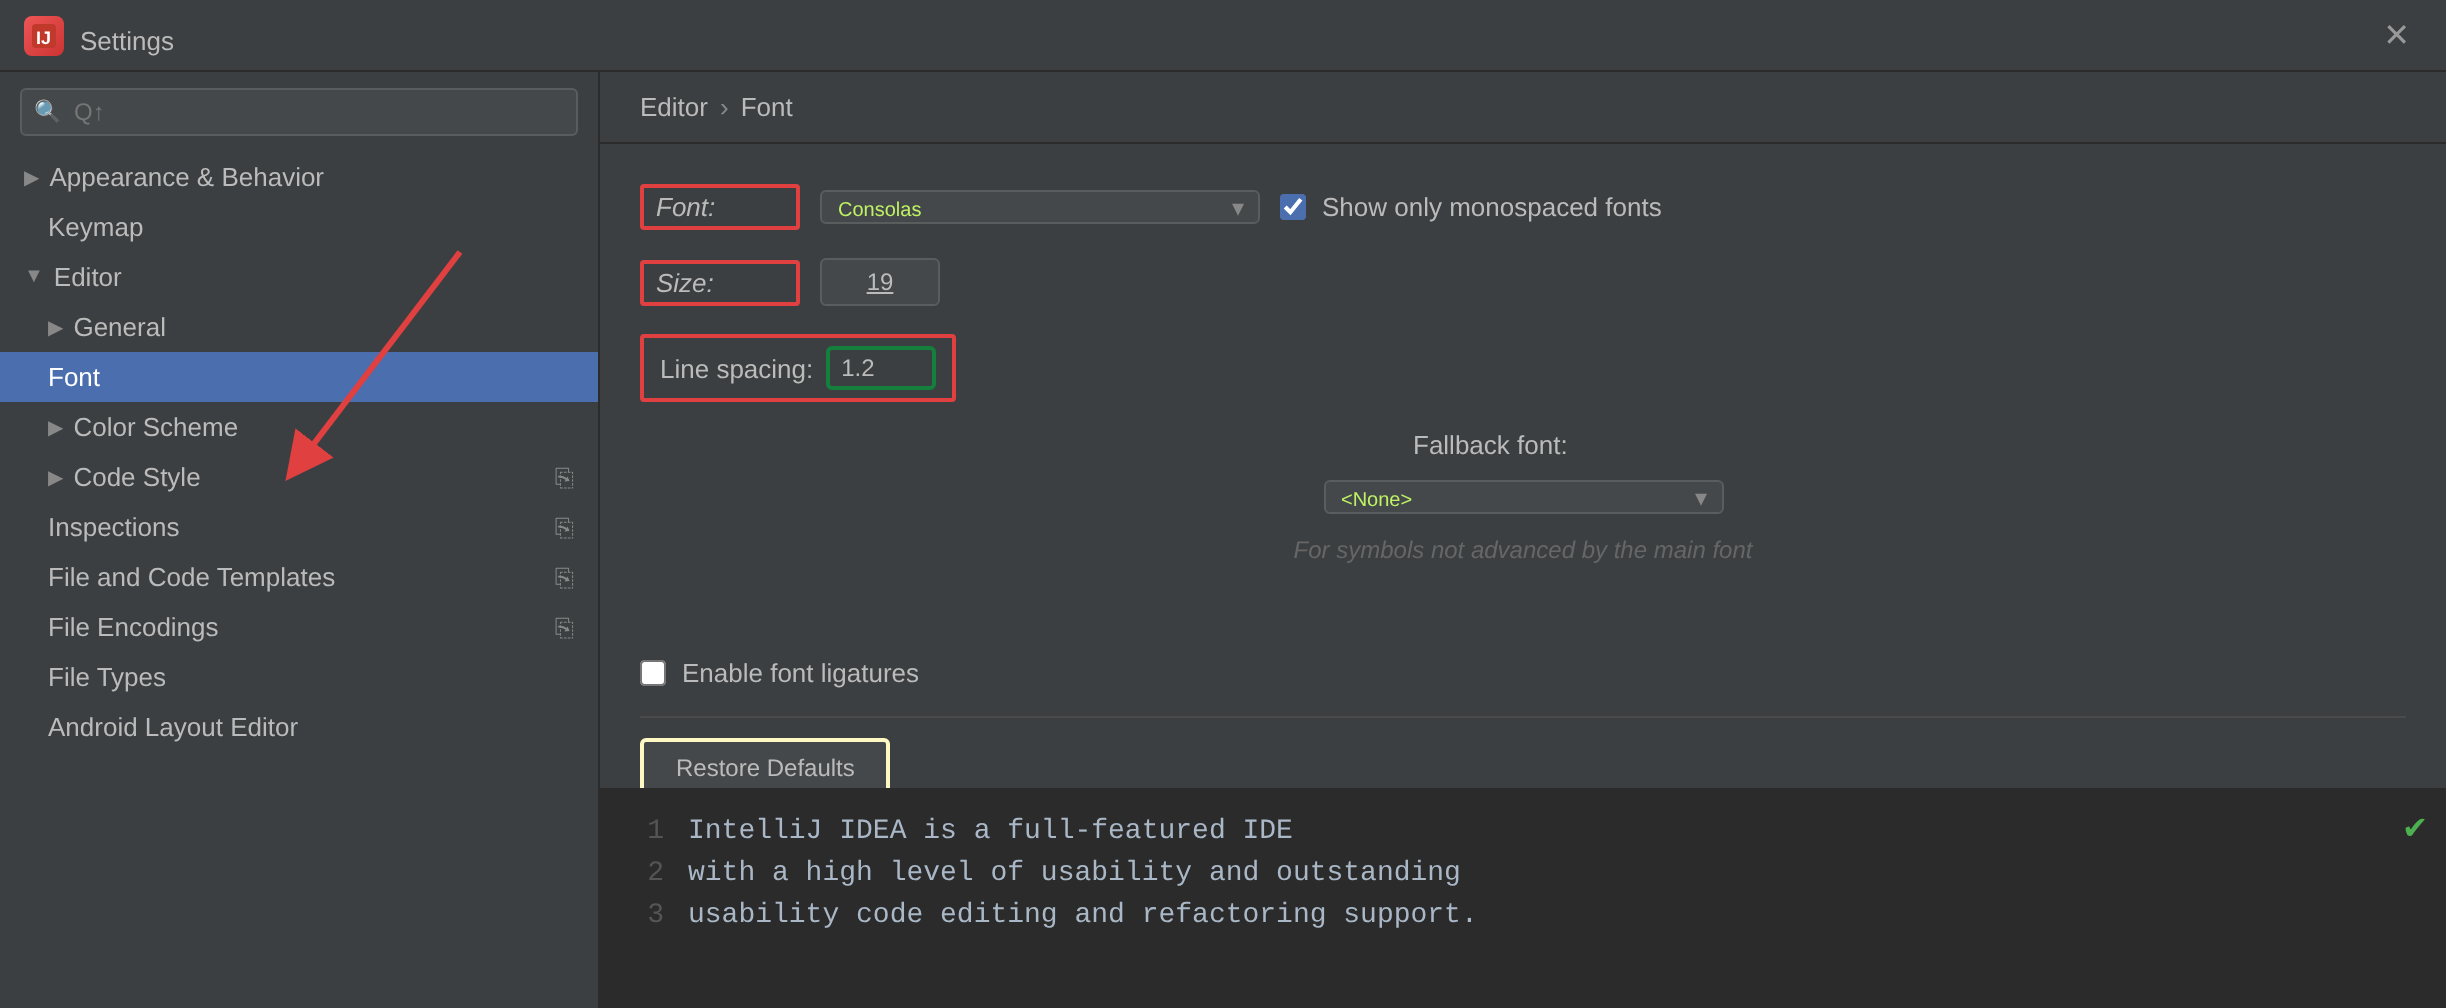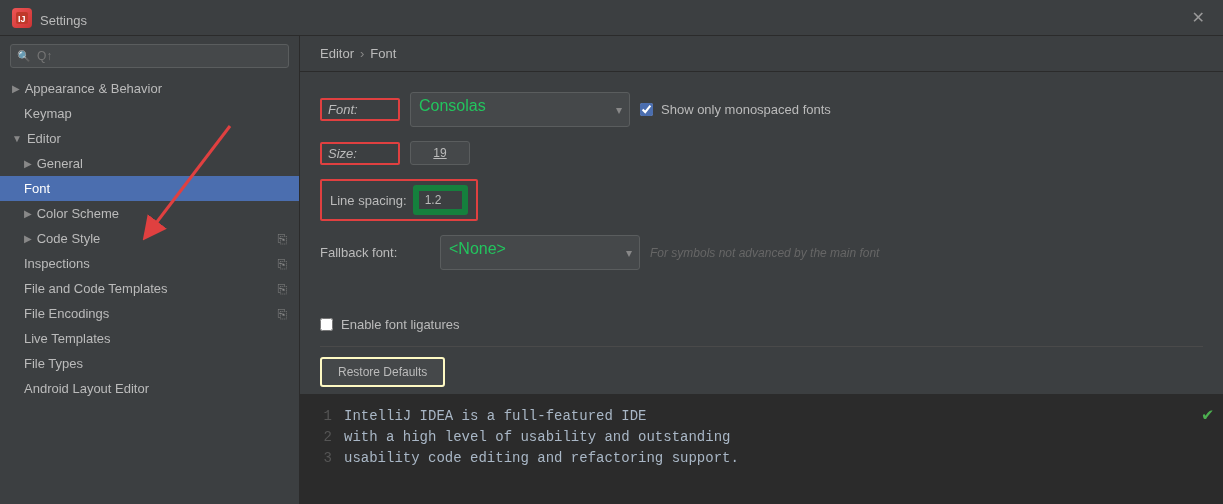--- a/index.html
+++ b/index.html
@@ -165,23 +165,23 @@
       border-radius: 2px;
       font-size: 13px;
       color: #bbb;
       min-width: 80px;
       font-style: italic;
     }
 
     .font-select {
       background: #45484a;
       border: 1px solid #5a5d5e;
-      color: #22c55e;
-      padding: 4px 28px 12px 8px;
-      font-size: 16px;
+      color: #bef264;
+      padding: 4px 28px 0 8px;
+      font-size: 10px;
       border-radius: 3px;
       outline: none;
       appearance: none;
       width: 220px;
       position: relative;
     }
     .select-wrapper {
       position: relative;
       display: inline-block;
     }
@@ -216,21 +216,21 @@
       display: flex;
       align-items: center;
       gap: 6px;
     }
     .line-spacing-label {
       font-size: 13px;
       color: #bbb;
     }
     .line-spacing-input {
       background: #3c3f41;
-      border: 6px solid #15803d;
+      border: 2px solid #15803d;
       color: #bbb;
       padding: 2px 6px;
       font-size: 12px;
       border-radius: 3px;
       outline: none;
       width: 55px;
     }
 
     .checkbox-row {
       display: flex;
@@ -242,20 +242,21 @@
     .checkbox-row input[type=checkbox] {
       accent-color: #4b6eaf;
     }
 
     .fallback-row {
       display: flex;
       align-items: center;
       gap: 10px;
       margin-bottom: 14px;
       margin-top: 4px;
+      flex-direction: column;
     }
     .fallback-hint {
       font-size: 12px;
       color: #666;
       font-style: italic;
     }
 
     .separator {
       border: none;
       border-top: 1px solid #4a4a4a;
@@ -377,23 +378,20 @@
     <div class="sidebar-item indent-1">
       <span>File and Code Templates</span>
       <span class="copy-icon">⎘</span>
     </div>
 
     <div class="sidebar-item indent-1">
       <span>File Encodings</span>
       <span class="copy-icon">⎘</span>
     </div>
 
-    <div class="sidebar-item indent-1">
-      <span>Live Templates</span>
-    </div>
 
     <div class="sidebar-item indent-1">
       <span>File Types</span>
     </div>
 
     <div class="sidebar-item indent-1">
       <span>Android Layout Editor</span>
     </div>
   </div>
 

